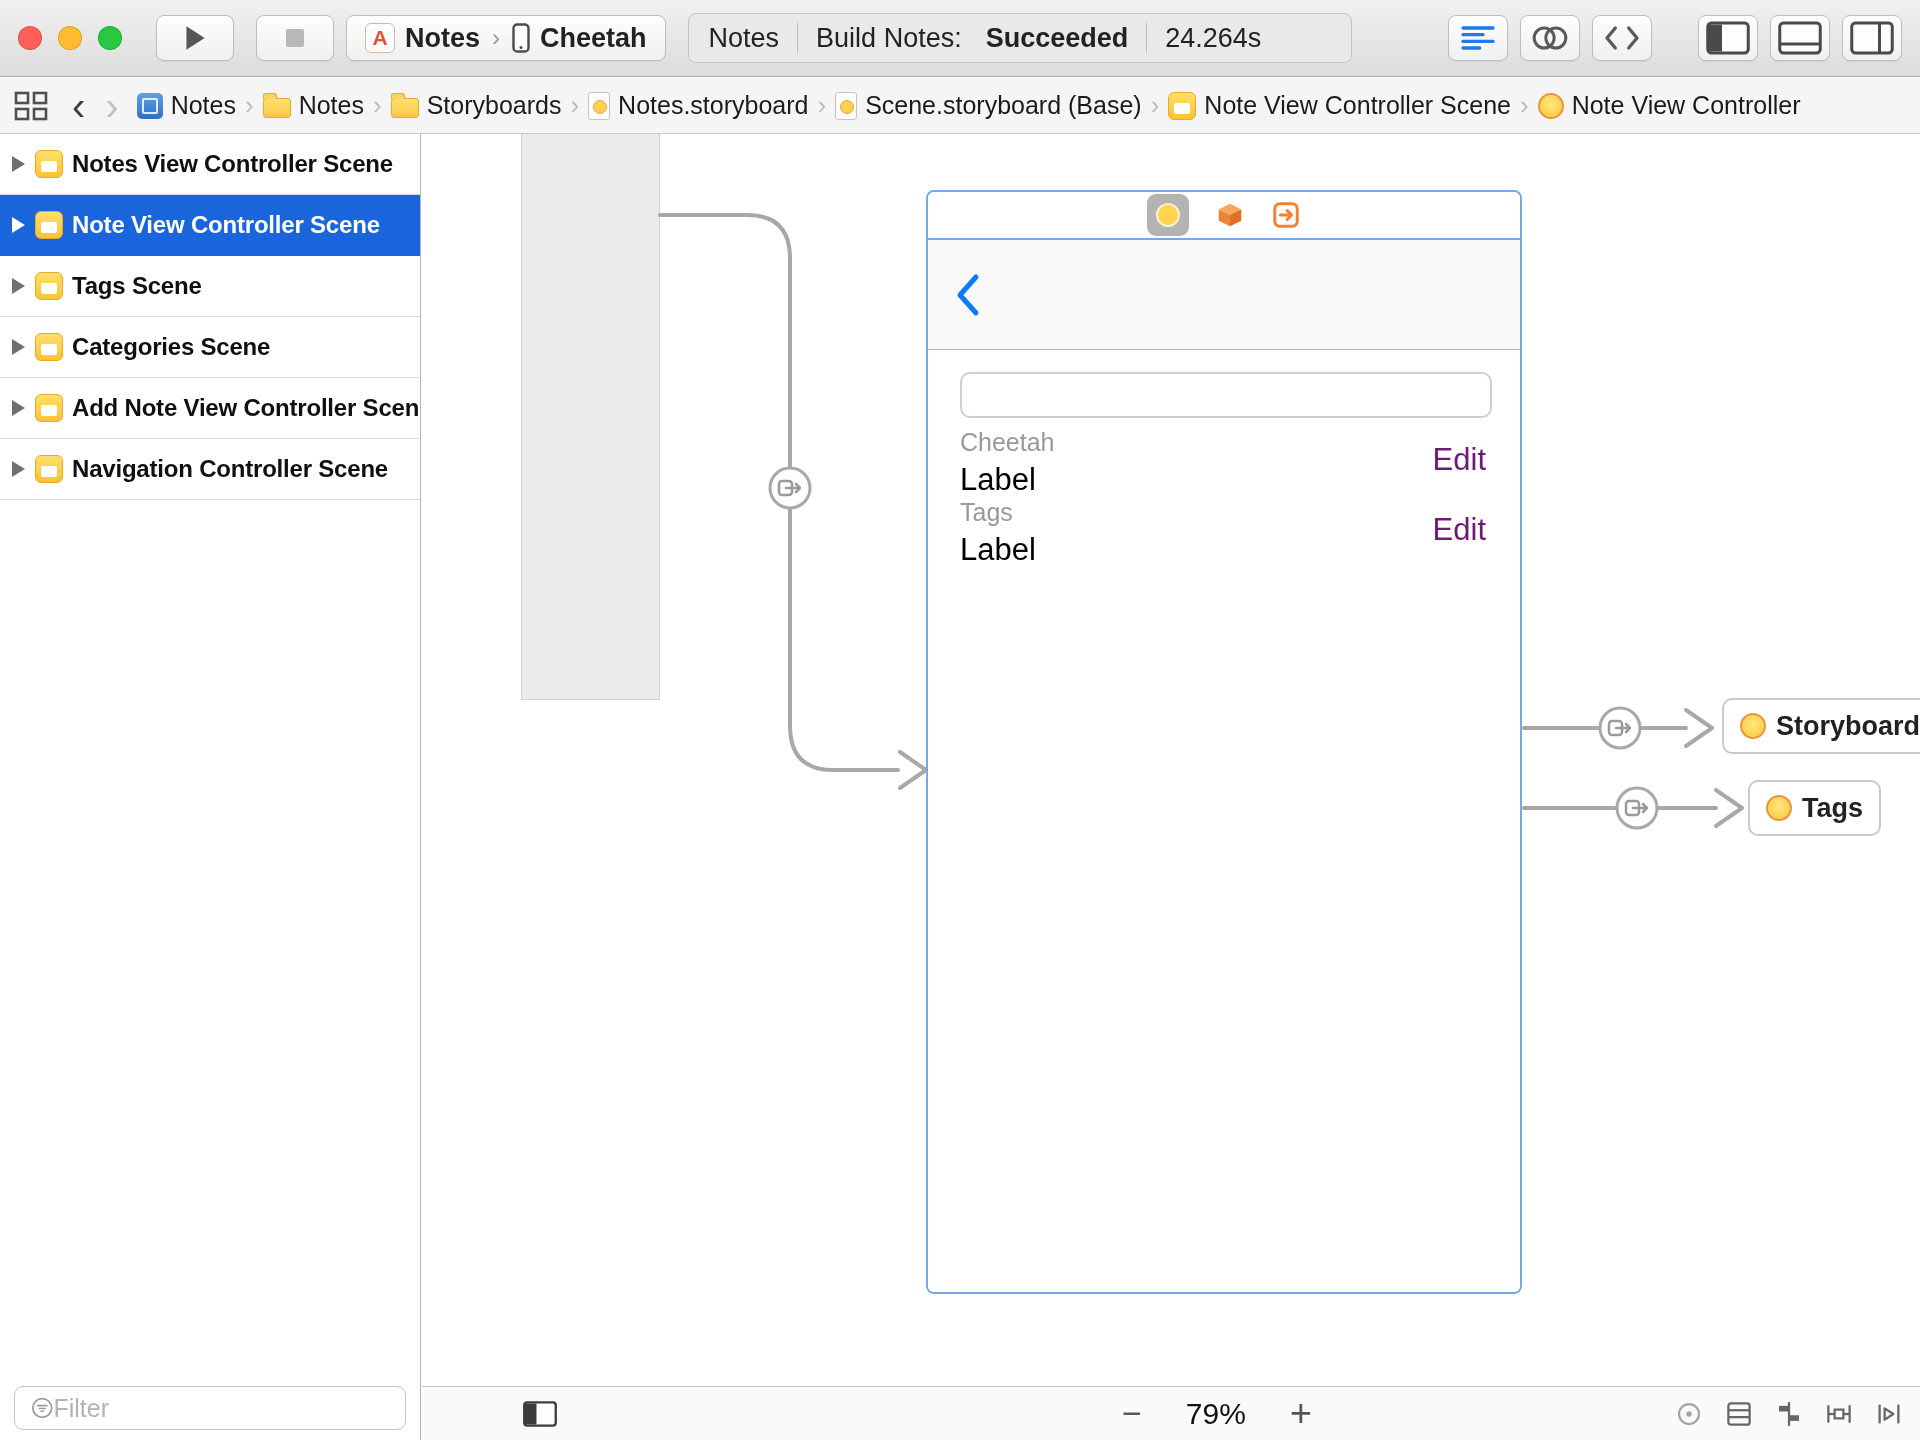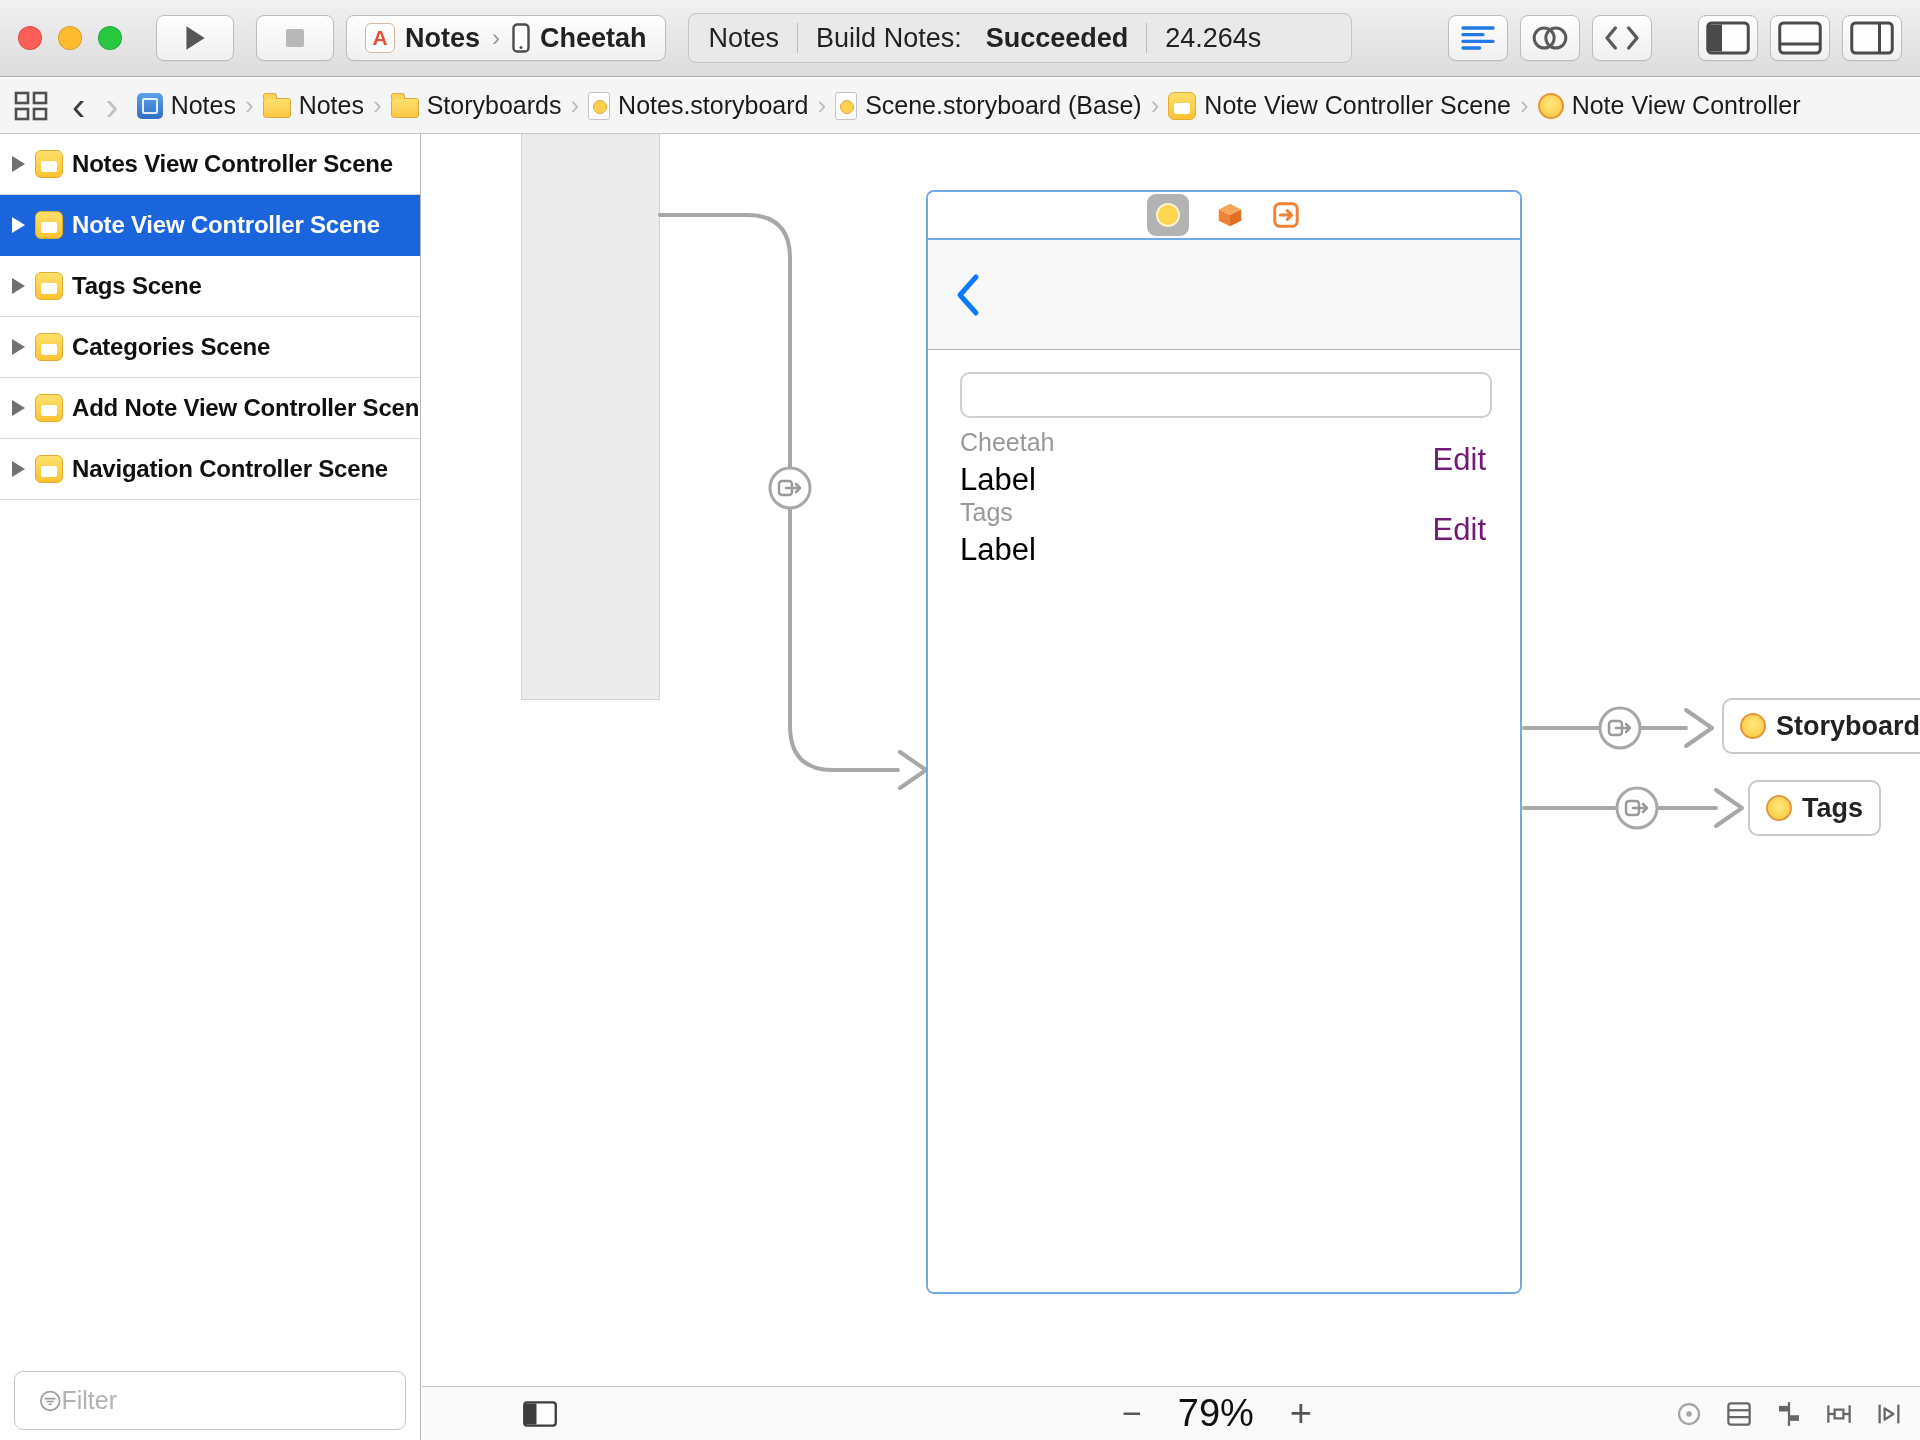--- a/index.html
+++ b/index.html
@@ -62,22 +62,22 @@
 
   
   .sidebar{position:absolute;top:134px;left:0;width:421px;bottom:0;background:#fff;border-right:1px solid #b6b6b6}
   .scene-row{height:61px;display:flex;align-items:center;border-bottom:1px solid #dadada;
     font-size:24px;font-weight:bold;letter-spacing:-0.2px;color:#101010;white-space:nowrap;overflow:hidden}
   .disclosure{width:0;height:0;border-left:13px solid #707070;border-top:8px solid transparent;
     border-bottom:8px solid transparent;margin:0 10px 0 12px;flex:none}
   .scene-row .icon-scene{margin-right:9px}
   .scene-row.selected{background:#1a65dc;color:#fff;border-bottom-color:#1a65dc}
   .scene-row.selected .disclosure{border-left-color:#fff}
-  .filter-field{position:absolute;left:14px;right:14px;bottom:10px;height:59px;border:1px solid #c6c6c6;
-    border-radius:9px;background:#fff;display:flex;align-items:center;padding:0 24px;gap:0}
+  .filter-field{position:absolute;left:14px;right:14px;bottom:10px;height:44px;border:1px solid #c6c6c6;
+    border-radius:9px;background:#fff;display:flex;align-items:center;padding:0 16px;gap:0}
   .filter-field input{border:none;outline:none;font-size:25px;color:#333;width:100%;background:transparent;
     font-family:"Liberation Sans","DejaVu Sans",sans-serif}
   .filter-field input::placeholder{color:#b3b3b3}
 
   
   .canvas{position:absolute;top:134px;left:422px;right:0;bottom:54px;background:#fff;overflow:hidden}
   .partial-scene{position:absolute;left:99px;top:0;width:139px;height:566px;background:#ebebeb;
     border:1px solid #d2d2d2;border-top:none}
   .segue-svg{position:absolute;inset:0;pointer-events:none}
   .segue-icon{position:absolute;width:46px;height:46px}
@@ -113,21 +113,21 @@
 
   
   .bottombar{position:absolute;left:422px;right:0;bottom:0;height:54px;background:#fafafa;
     border-top:1px solid #c6c6c6;display:flex;align-items:center}
   .outline-toggle{margin-left:100px;display:inline-flex}
   .view-as{margin-left:44px;font-size:30px;color:#111;display:flex;align-items:baseline;gap:10px;white-space:nowrap}
   .view-as .traits{font-size:24px;color:#333}
   .zoom{position:absolute;left:700px;width:190px;display:flex;align-items:center;
     justify-content:space-between}
   .zoom-out{font-size:34px;color:#555}
-  .zoom .pct{font-size:38px;color:#111}
+  .zoom .pct{font-size:30px;color:#111}
   .zoom-in{font-size:38px;color:#555;font-weight:normal}
   .bb-right{margin-left:auto;display:flex;align-items:center;gap:20px;padding-right:16px}
   .bb-right button{display:inline-flex}
 </style>
 </head>
 <body>
 
 <div class="window">
 
   <div class="toolbar">

